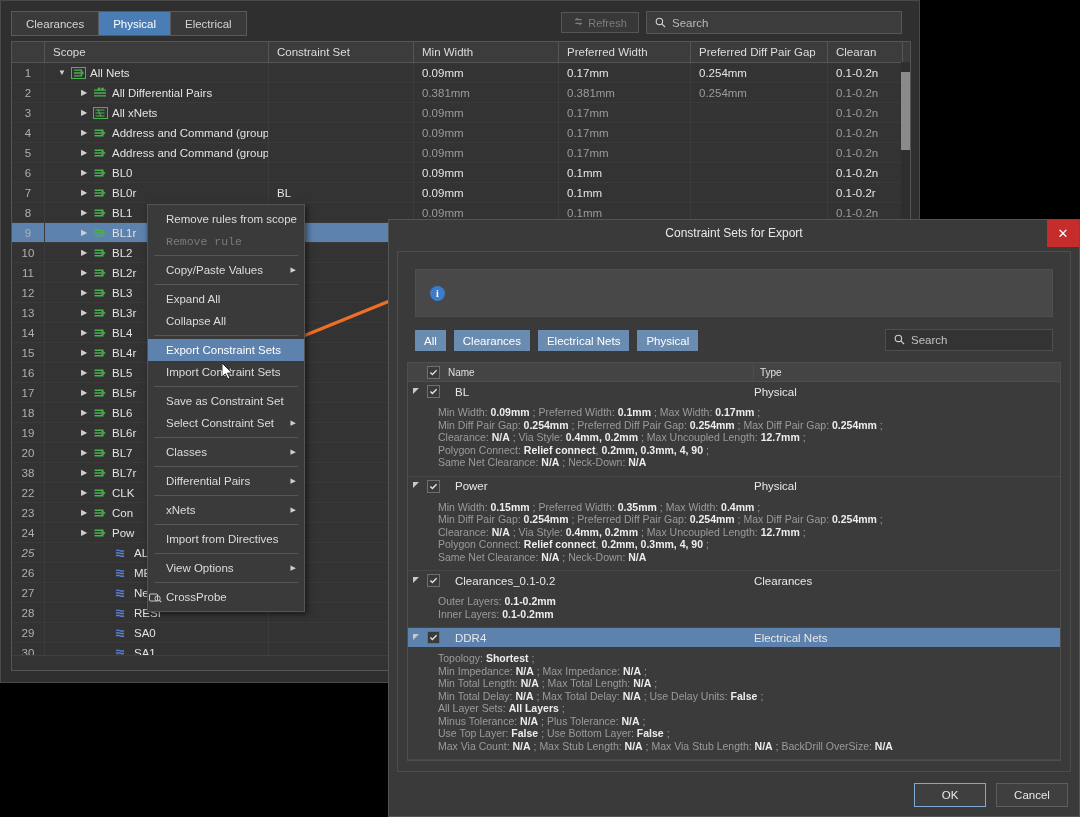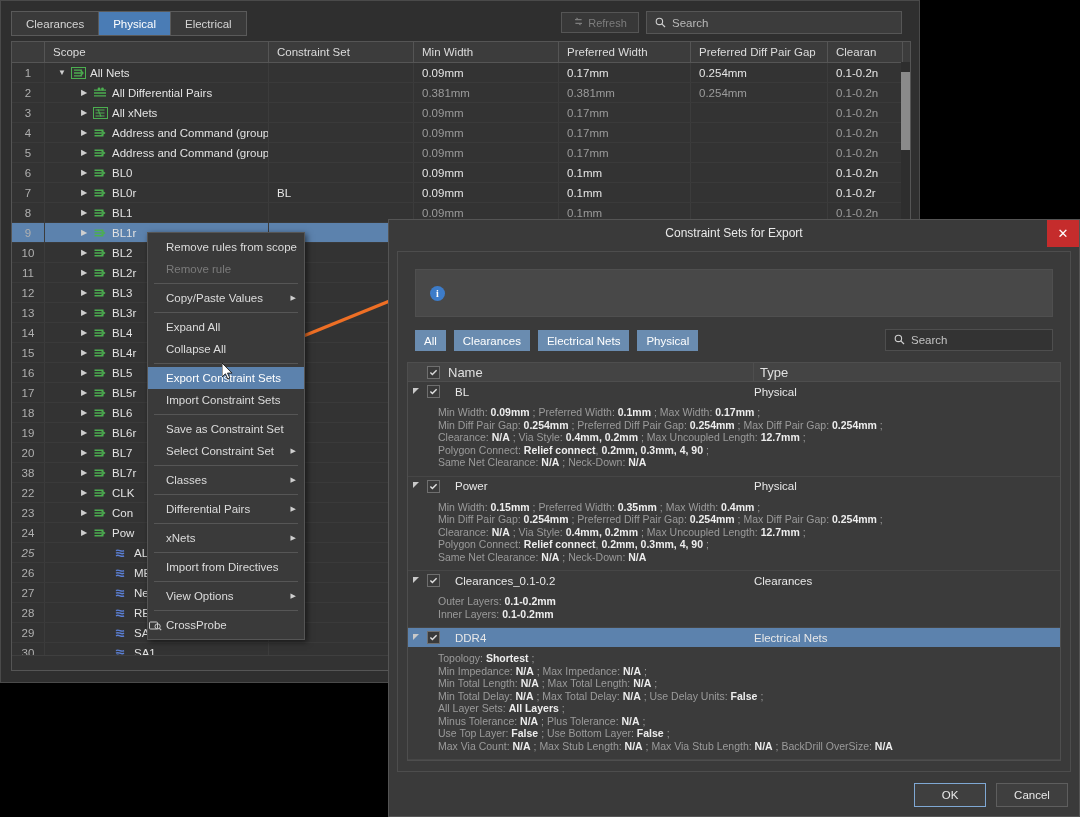--- a/index.html
+++ b/index.html
@@ -27,44 +27,44 @@
   .scope-inner{display:flex;align-items:center;height:100%;gap:4px;}
   .tw{width:10px;height:100%;display:flex;align-items:center;justify-content:center;font-size:8px;color:#cfcfcf;flex:0 0 10px;}
   .nicon{width:15px;height:11px;flex:0 0 15px;}
   .vscroll{position:absolute;right:0;top:20px;width:9px;bottom:14px;background:#2e2e2e;}
   .vthumb{position:absolute;left:0;top:10px;width:9px;height:78px;background:#8a8a8a;}
   .varrow{position:absolute;right:0;top:20px;width:9px;height:10px;color:#b0b0b0;font-size:7px;text-align:center;line-height:10px;}
   .hscroll{position:absolute;left:0;right:0;bottom:0;height:14px;background:#333;border-top:1px solid #3f3f3f;}
   .hthumb{position:absolute;left:645px;top:2px;height:9px;width:268px;background:#8a8a8a;}
   .harrow{position:absolute;left:634px;top:1px;width:10px;height:11px;color:#9a9a9a;font-size:7px;text-align:center;line-height:11px;}
   
-  .ctxmenu{position:absolute;left:147px;top:232px;width:158px;background:#3a3a3a;border:1px solid #555;box-shadow:2px 2px 6px rgba(0,0,0,.55);z-index:40;padding:3px 0;box-sizing:border-box;text-align:center;}
+  .ctxmenu{position:absolute;left:147px;top:204px;width:158px;background:#3a3a3a;border:1px solid #555;box-shadow:2px 2px 6px rgba(0,0,0,.55);z-index:40;padding:3px 0;box-sizing:border-box;text-align:center;}
   .mi{height:22px;display:flex;align-items:center;padding-left:18px;font-size:11.5px;color:#dcdcdc;position:relative;cursor:pointer;box-sizing:border-box;}
-  .mi.disabled{color:#7b7b7b;}
+  .mi.disabled{color:#7b7b7b;font-family:Liberation Mono, monospace;}
   .mi.hl{background:#5c82ad;color:#fff;}
   .mi .arr{position:absolute;right:8px;font-size:7px;color:#cfcfcf;}
   .msep{height:1px;background:#565656;margin:3px 6px;}
   .mi .micon{position:absolute;left:-1px;width:17px;display:flex;align-items:center;justify-content:center;}
   .cursor{position:absolute;left:222px;top:363px;width:12px;height:18px;z-index:60;}
   .arrowline{position:absolute;left:297px;top:275px;z-index:35;}
   
   .dlg{position:absolute;left:388px;top:219px;width:692px;height:598px;background:#3a3a3a;border:1px solid #545454;box-sizing:border-box;z-index:50;}
   .dlg-title{height:26px;display:flex;align-items:center;justify-content:center;font-size:12px;color:#e9e9e9;position:relative;background:#3a3a3a;}
   .dlg-close{position:absolute;right:0;top:0;width:32px;height:27px;background:#c52c2c;color:#fff;display:flex;align-items:center;justify-content:center;font-size:13px;cursor:pointer;}
   .dlg-body{position:absolute;left:8px;top:31px;right:8px;bottom:44px;border:1px solid #4d4d4d;box-sizing:border-box;background:#3a3a3a;}
   .infobar{position:absolute;left:17px;top:17px;right:17px;height:48px;background:#484848;border:1px solid #4f4f4f;box-sizing:border-box;display:flex;align-items:center;gap:12px;padding-left:14px;}
   .iconinfo{width:15px;height:15px;border-radius:50%;background:#3d7cc9;color:#fff;font-size:10px;font-weight:bold;display:flex;align-items:center;justify-content:center;font-family:"Liberation Serif",serif;}
   .infotext{font-size:11.5px;color:#dedede;}
   .filters{position:absolute;left:17px;top:78px;display:flex;gap:8px;}
   .fbtn{height:21px;padding:0 9px;background:#6a8cb0;color:#fff;font-size:11.5px;display:flex;align-items:center;border:none;cursor:pointer;}
   .dsearch{position:absolute;right:17px;top:77px;width:168px;height:22px;background:#333;border:1px solid #4e4e4e;box-sizing:border-box;display:flex;align-items:center;gap:6px;padding-left:8px;}
   .dsearch .ph{font-size:11.5px;color:#c2c2c2;}
   .listwrap{position:absolute;left:9px;top:110px;right:9px;bottom:10px;border:1px solid #4e4e4e;background:#3b3b3b;box-sizing:border-box;overflow:hidden;}
   .lhead{display:flex;height:18px;background:#444;border-bottom:1px solid #4e4e4e;align-items:center;}
-  .lhead .lh{font-size:13px;color:#e0e0e0;border-right:1px solid #4e4e4e;height:100%;display:flex;align-items:center;padding-left:6px;box-sizing:border-box;text-align:center;}
+  .lhead .lh{font-size:10px;color:#e0e0e0;border-right:1px solid #4e4e4e;height:100%;display:flex;align-items:center;padding-left:6px;box-sizing:border-box;text-align:center;}
   .chk{width:11px;height:11px;border:1px solid #6f6f6f;background:#3a3a3a;display:flex;align-items:center;justify-content:center;flex:0 0 11px;}
   .chk svg{display:block;}
   .itemrow{display:flex;height:19px;align-items:center;box-sizing:border-box;}
   .itemrow.sel{background:#5c82ad;}
   .twi{width:17px;display:flex;align-items:center;justify-content:center;flex:0 0 17px;}
   .itemname{font-size:11.5px;color:#e8e8e8;padding-left:13px;}
   .itemtype{font-size:11.5px;color:#e8e8e8;position:absolute;left:346px;}
   .detail{padding:5px 0 7px 30px;font-size:10.5px;line-height:12.5px;color:#a3a3a3;border-bottom:1px solid #464646;}
   .detail b{color:#ededed;font-weight:bold;}
   .detail .lbl{color:#9b9b9b;}

